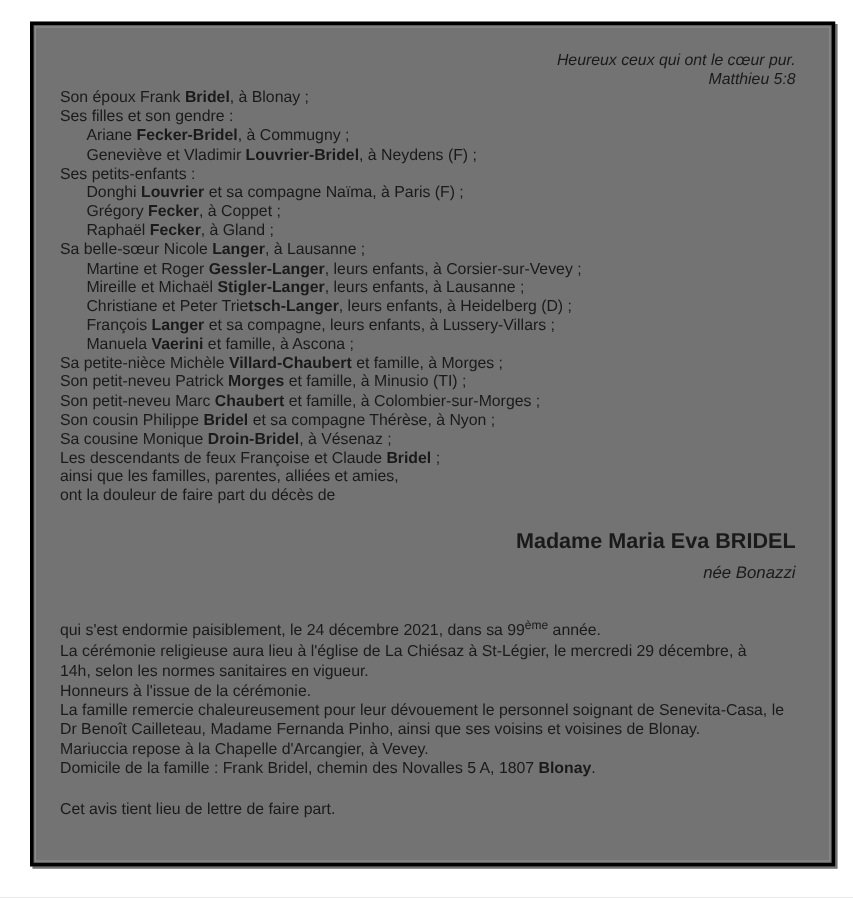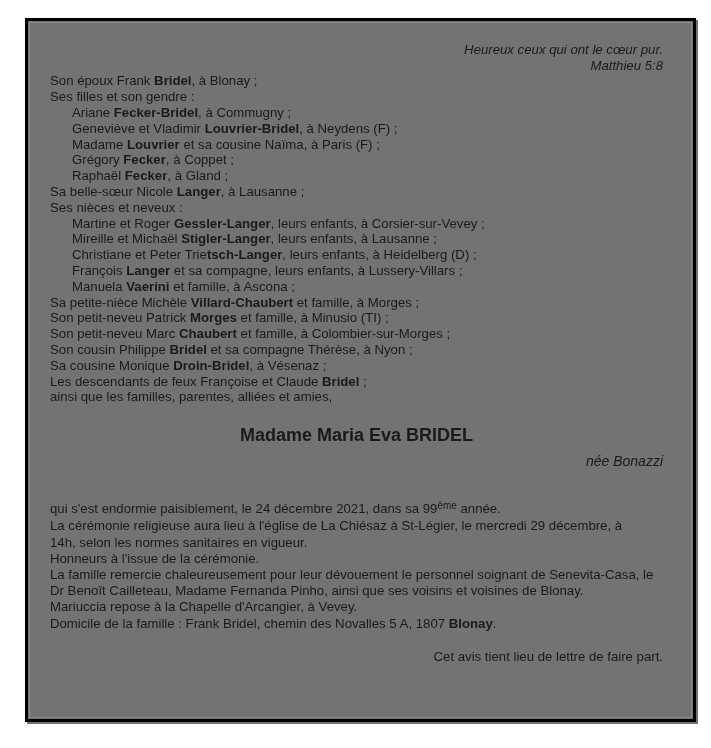--- a/index.html
+++ b/index.html
@@ -36,72 +36,73 @@
   .line { white-space:nowrap; }
   .line.indent { padding-left:22px; }
   .b { font-weight:bold; }
   sup.ord {
     font-size:10px;
     vertical-align:baseline;
     position:relative; top:-4.5px;
   }
   .deceased-name {
     margin-top:20px;
-    text-align:center;
+    text-align:right;
     font-weight:bold;
     font-size:18px;
     line-height:20px;
   }
   .maiden-name {
     margin-top:8px;
     text-align:right;
     font-style:italic;
     font-size:14px;
     line-height:17px;
   }
   .closing {
     margin-top:17px;
-    text-align:right;
+    text-align:left;
     line-height:16.2px;
   }
 </style>
 </head>
 <body>
 
 <div class="frame-outer">
   <div class="frame-inner">
     <div class="content">
 
       <div class="epigraph">
         <div class="line">Heureux ceux qui ont le cœur pur.</div>
         <div class="line">Matthieu 5:8</div>
       </div>
 
       <div class="family">
           <div class="line"><span>Son époux Frank </span><span class="b">Bridel</span><span>, à Blonay ;</span></div>
           <div class="line"><span>Ses filles et son gendre :</span></div>
           <div class="line indent"><span>Ariane </span><span class="b">Fecker-Bridel</span><span>, à Commugny ;</span></div>
           <div class="line indent"><span>Geneviève et Vladimir </span><span class="b">Louvrier-Bridel</span><span>, à Neydens (F) ;</span></div>
-          <div class="line indent"><span>Madame </span><span class="b">Louvrier</span><span> et sa cousine Naïma, à Paris (F) ;</span></div>
+          <div class="line"><span>Ses petits-enfants :</span></div>
+          <div class="line indent"><span>Donghi </span><span class="b">Louvrier</span><span> et sa compagne Naïma, à Paris (F) ;</span></div>
           <div class="line indent"><span>Grégory </span><span class="b">Fecker</span><span>, à Coppet ;</span></div>
           <div class="line indent"><span>Raphaël </span><span class="b">Fecker</span><span>, à Gland ;</span></div>
           <div class="line"><span>Sa belle-sœur Nicole </span><span class="b">Langer</span><span>, à Lausanne ;</span></div>
-          <div class="line"><span>Ses nièces et neveux :</span></div>
           <div class="line indent"><span>Martine et Roger </span><span class="b">Gessler-Langer</span><span>, leurs enfants, à Corsier-sur-Vevey ;</span></div>
           <div class="line indent"><span>Mireille et Michaël </span><span class="b">Stigler-Langer</span><span>, leurs enfants, à Lausanne ;</span></div>
           <div class="line indent"><span>Christiane et Peter Trie</span><span class="b">tsch-Langer</span><span>, leurs enfants, à Heidelberg (D) ;</span></div>
           <div class="line indent"><span>François </span><span class="b">Langer</span><span> et sa compagne, leurs enfants, à Lussery-Villars ;</span></div>
           <div class="line indent"><span>Manuela </span><span class="b">Vaerini</span><span> et famille, à Ascona ;</span></div>
           <div class="line"><span>Sa petite-nièce Michèle </span><span class="b">Villard-Chaubert</span><span> et famille, à Morges ;</span></div>
           <div class="line"><span>Son petit-neveu Patrick </span><span class="b">Morges</span><span> et famille, à Minusio (TI) ;</span></div>
           <div class="line"><span>Son petit-neveu Marc </span><span class="b">Chaubert</span><span> et famille, à Colombier-sur-Morges ;</span></div>
           <div class="line"><span>Son cousin Philippe </span><span class="b">Bridel</span><span> et sa compagne Thérèse, à Nyon ;</span></div>
           <div class="line"><span>Sa cousine Monique </span><span class="b">Droin-Bridel</span><span>, à Vésenaz ;</span></div>
           <div class="line"><span>Les descendants de feux Françoise et Claude </span><span class="b">Bridel</span><span> ;</span></div>
           <div class="line"><span>ainsi que les familles, parentes, alliées et amies,</span></div>
+          <div class="line"><span>ont la douleur de faire part du décès de</span></div>
         </div>
 
       <div class="deceased-name">Madame Maria Eva BRIDEL</div>
       <div class="maiden-name">née Bonazzi</div>
 
       <div class="details">
           <div class="line"><span>qui s'est endormie paisiblement, le 24 décembre 2021, dans sa 99</span><sup class="ord">ème</sup><span> année.</span></div>
           <div class="line"><span>La cérémonie religieuse aura lieu à l'église de La Chiésaz à St-Légier, le mercredi 29 décembre, à</span></div>
           <div class="line"><span>14h, selon les normes sanitaires en vigueur.</span></div>
           <div class="line"><span>Honneurs à l'issue de la cérémonie.</span></div>

